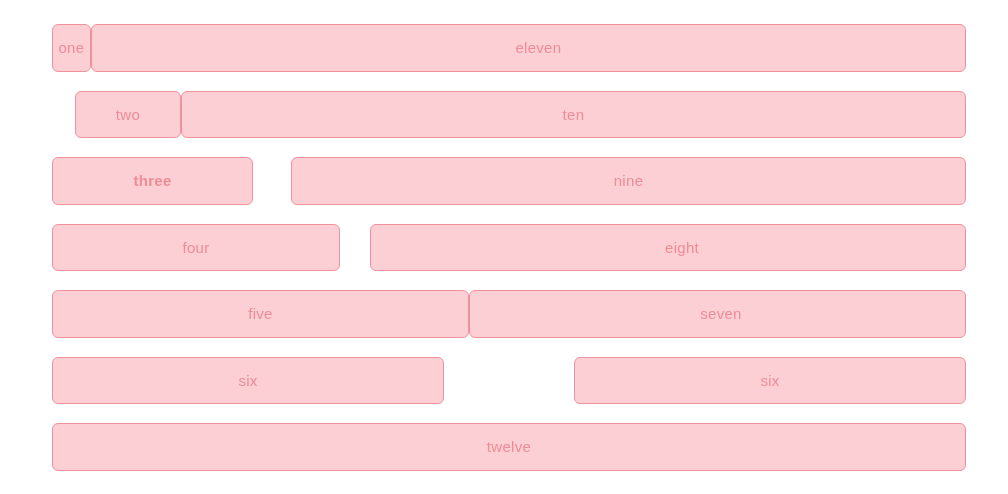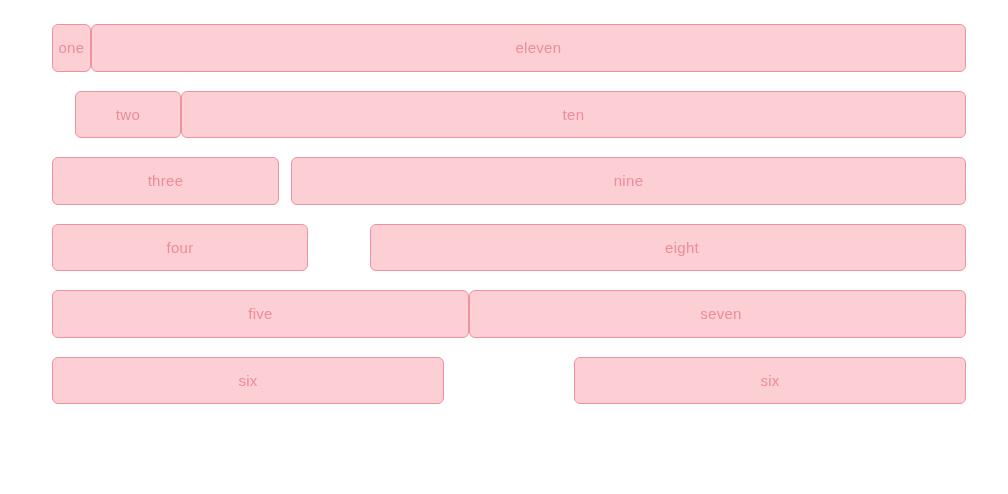--- a/index.html
+++ b/index.html
@@ -42,22 +42,22 @@
     font-size: 15px;
     letter-spacing: 0.3px;
     display: flex;
     align-items: center;
     justify-content: center;
     white-space: nowrap;
     overflow: hidden;
   }
   .span-1  { width: 44px;  }
   .span-2  { width: 122px; margin-left: 23px; }
-  .span-3  { width: 227px; }
-  .span-4  { width: 256px; }
+  .span-3  { width: 201px; font-weight: bold; }
+  .span-4  { width: 288px; }
   .span-5  { width: 434px; }
   .span-6  { width: 392px; }
   .span-7  { width: 517px; padding-left: 7px; }
   .span-8  { width: 596px; padding-left: 28px; }
   .span-9  { width: 675px; }
   .span-10 { width: 906px; }
   .span-11 { width: 996px; padding-left: 20px; }
   .span-12 { width: 914px; }
 </style>
 </head>
@@ -88,14 +88,17 @@
   <div class="row">
     <div class="box span-5">five</div>
     <div class="box span-7">seven</div>
   </div>
 
   <div class="row">
     <div class="box span-6">six</div>
     <div class="box span-6">six</div>
   </div>
 
+  <div class="row">
+    <div class="box span-12">twelve</div>
+  </div>
 
 </div>
 
 </body></html>

